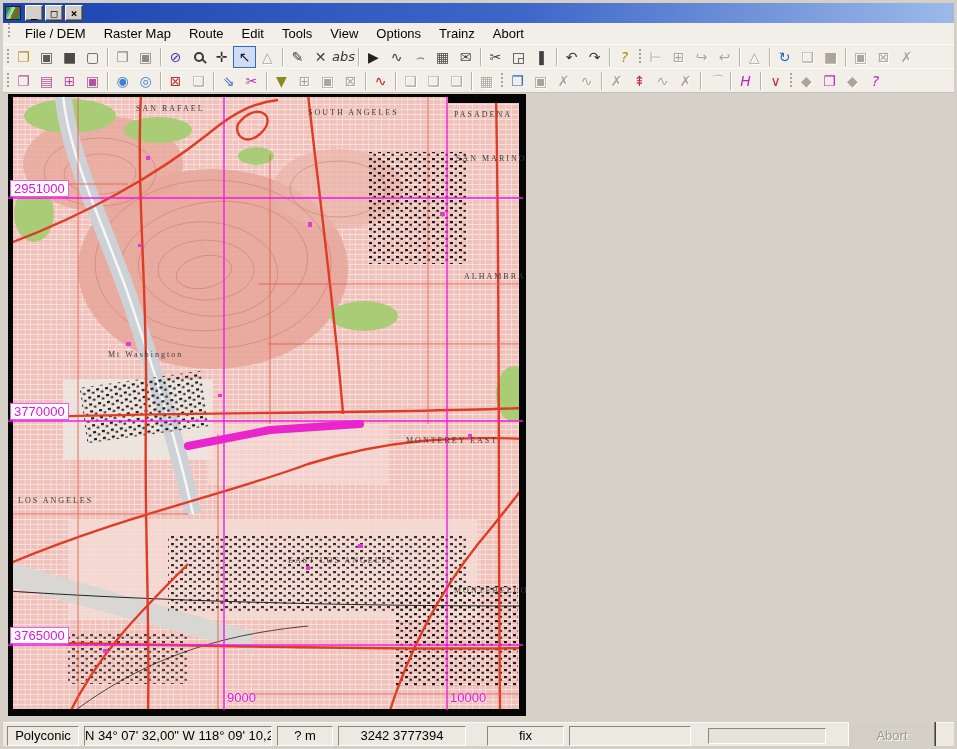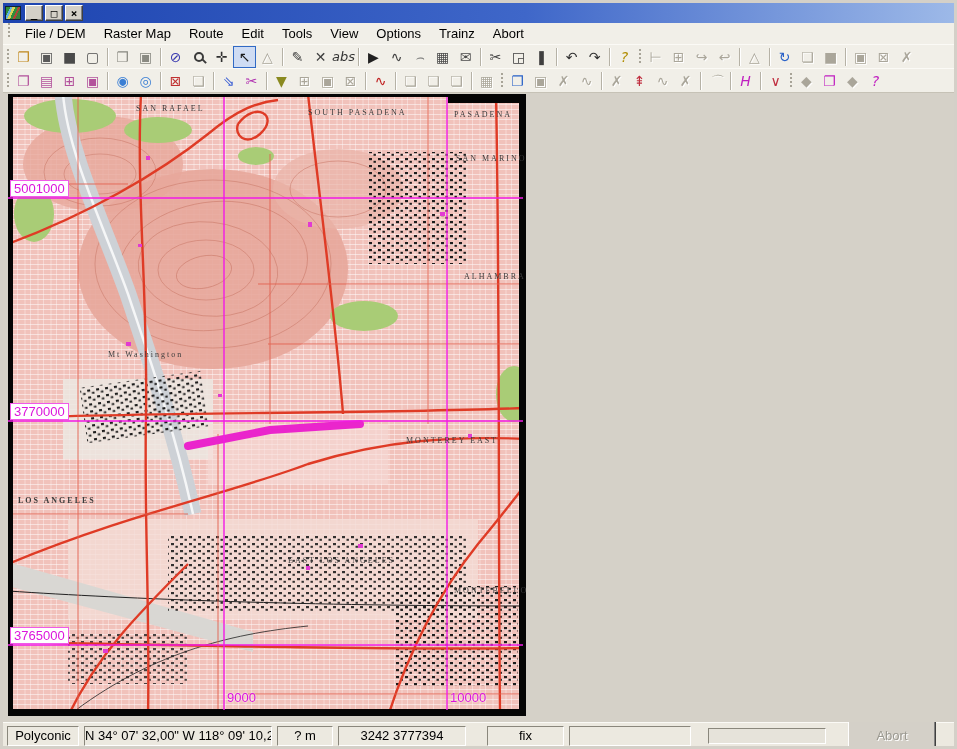--- a/index.html
+++ b/index.html
@@ -447,37 +447,37 @@
         <g stroke="#f21ae6" stroke-width="1.4">
           <line x1="0" y1="104" x2="515" y2="104"></line>
           <line x1="0" y1="327" x2="515" y2="327"></line>
           <line x1="0" y1="551" x2="515" y2="551"></line>
           <line x1="216" y1="3" x2="216" y2="616"></line>
           <line x1="439" y1="3" x2="439" y2="616"></line>
         </g>
       </svg>
 
       <div data-name="northing-labels">
-          <span class="nlabel" data-name="grid-label-3775000" style="top: 86px;">5001000</span>
+          <span class="nlabel" data-name="grid-label-3775000" style="top: 86px;">2951000</span>
           <span class="nlabel" data-name="grid-label-3770000" style="top: 309px;">3770000</span>
           <span class="nlabel" data-name="grid-label-3765000" style="top: 533px;">3765000</span>
         </div>
       <div data-name="easting-labels">
           <span class="elabel" data-name="grid-label-5000" style="top: 597px; left: 219px;">9000</span>
           <span class="elabel" data-name="grid-label-10000" style="top: 597px; left: 442px;">10000</span>
         </div>
       <div data-name="place-labels">
           <span class="place" data-name="map-label" style="left: 128px; top: 10px;">SAN RAFAEL</span>
-          <span class="place" data-name="map-label" style="left: 300px; top: 14px;">SOUTH PASADENA</span>
+          <span class="place" data-name="map-label" style="left: 300px; top: 14px;">SOUTH ANGELES</span>
           <span class="place" data-name="map-label" style="left: 446px; top: 16px;">PASADENA</span>
           <span class="place" data-name="map-label" style="left: 448px; top: 60px;">SAN MARINO</span>
           <span class="place" data-name="map-label" style="left: 436px; top: 178px; margin-left: 20px;">ALHAMBRA</span>
           <span class="place" data-name="map-label" style="left: 100px; top: 256px;">Mt Washington</span>
           <span class="place" data-name="map-label" style="left: 398px; top: 342px;">MONTEREY EAST</span>
-          <span class="place" data-name="map-label" style="left: 10px; top: 402px; font-weight: bold;">LOS ANGELES</span>
+          <span class="place" data-name="map-label" style="left: 10px; top: 402px;">LOS ANGELES</span>
           <span class="place" data-name="map-label" style="left: 280px; top: 462px;">EAST LOS ANGELES</span>
           <span class="place" data-name="map-label" style="left: 446px; top: 492px;">MONTEBELLO</span>
         </div>
 
     </div>
   </div>
 
   <div class="statusbar" data-name="statusbar">
     <div class="sfield f-proj" data-name="status-projection">Polyconic</div>
     <div class="sfield f-coords" data-name="status-coordinates">N 34° 07' 32,00"  W 118° 09' 10,28"</div>

